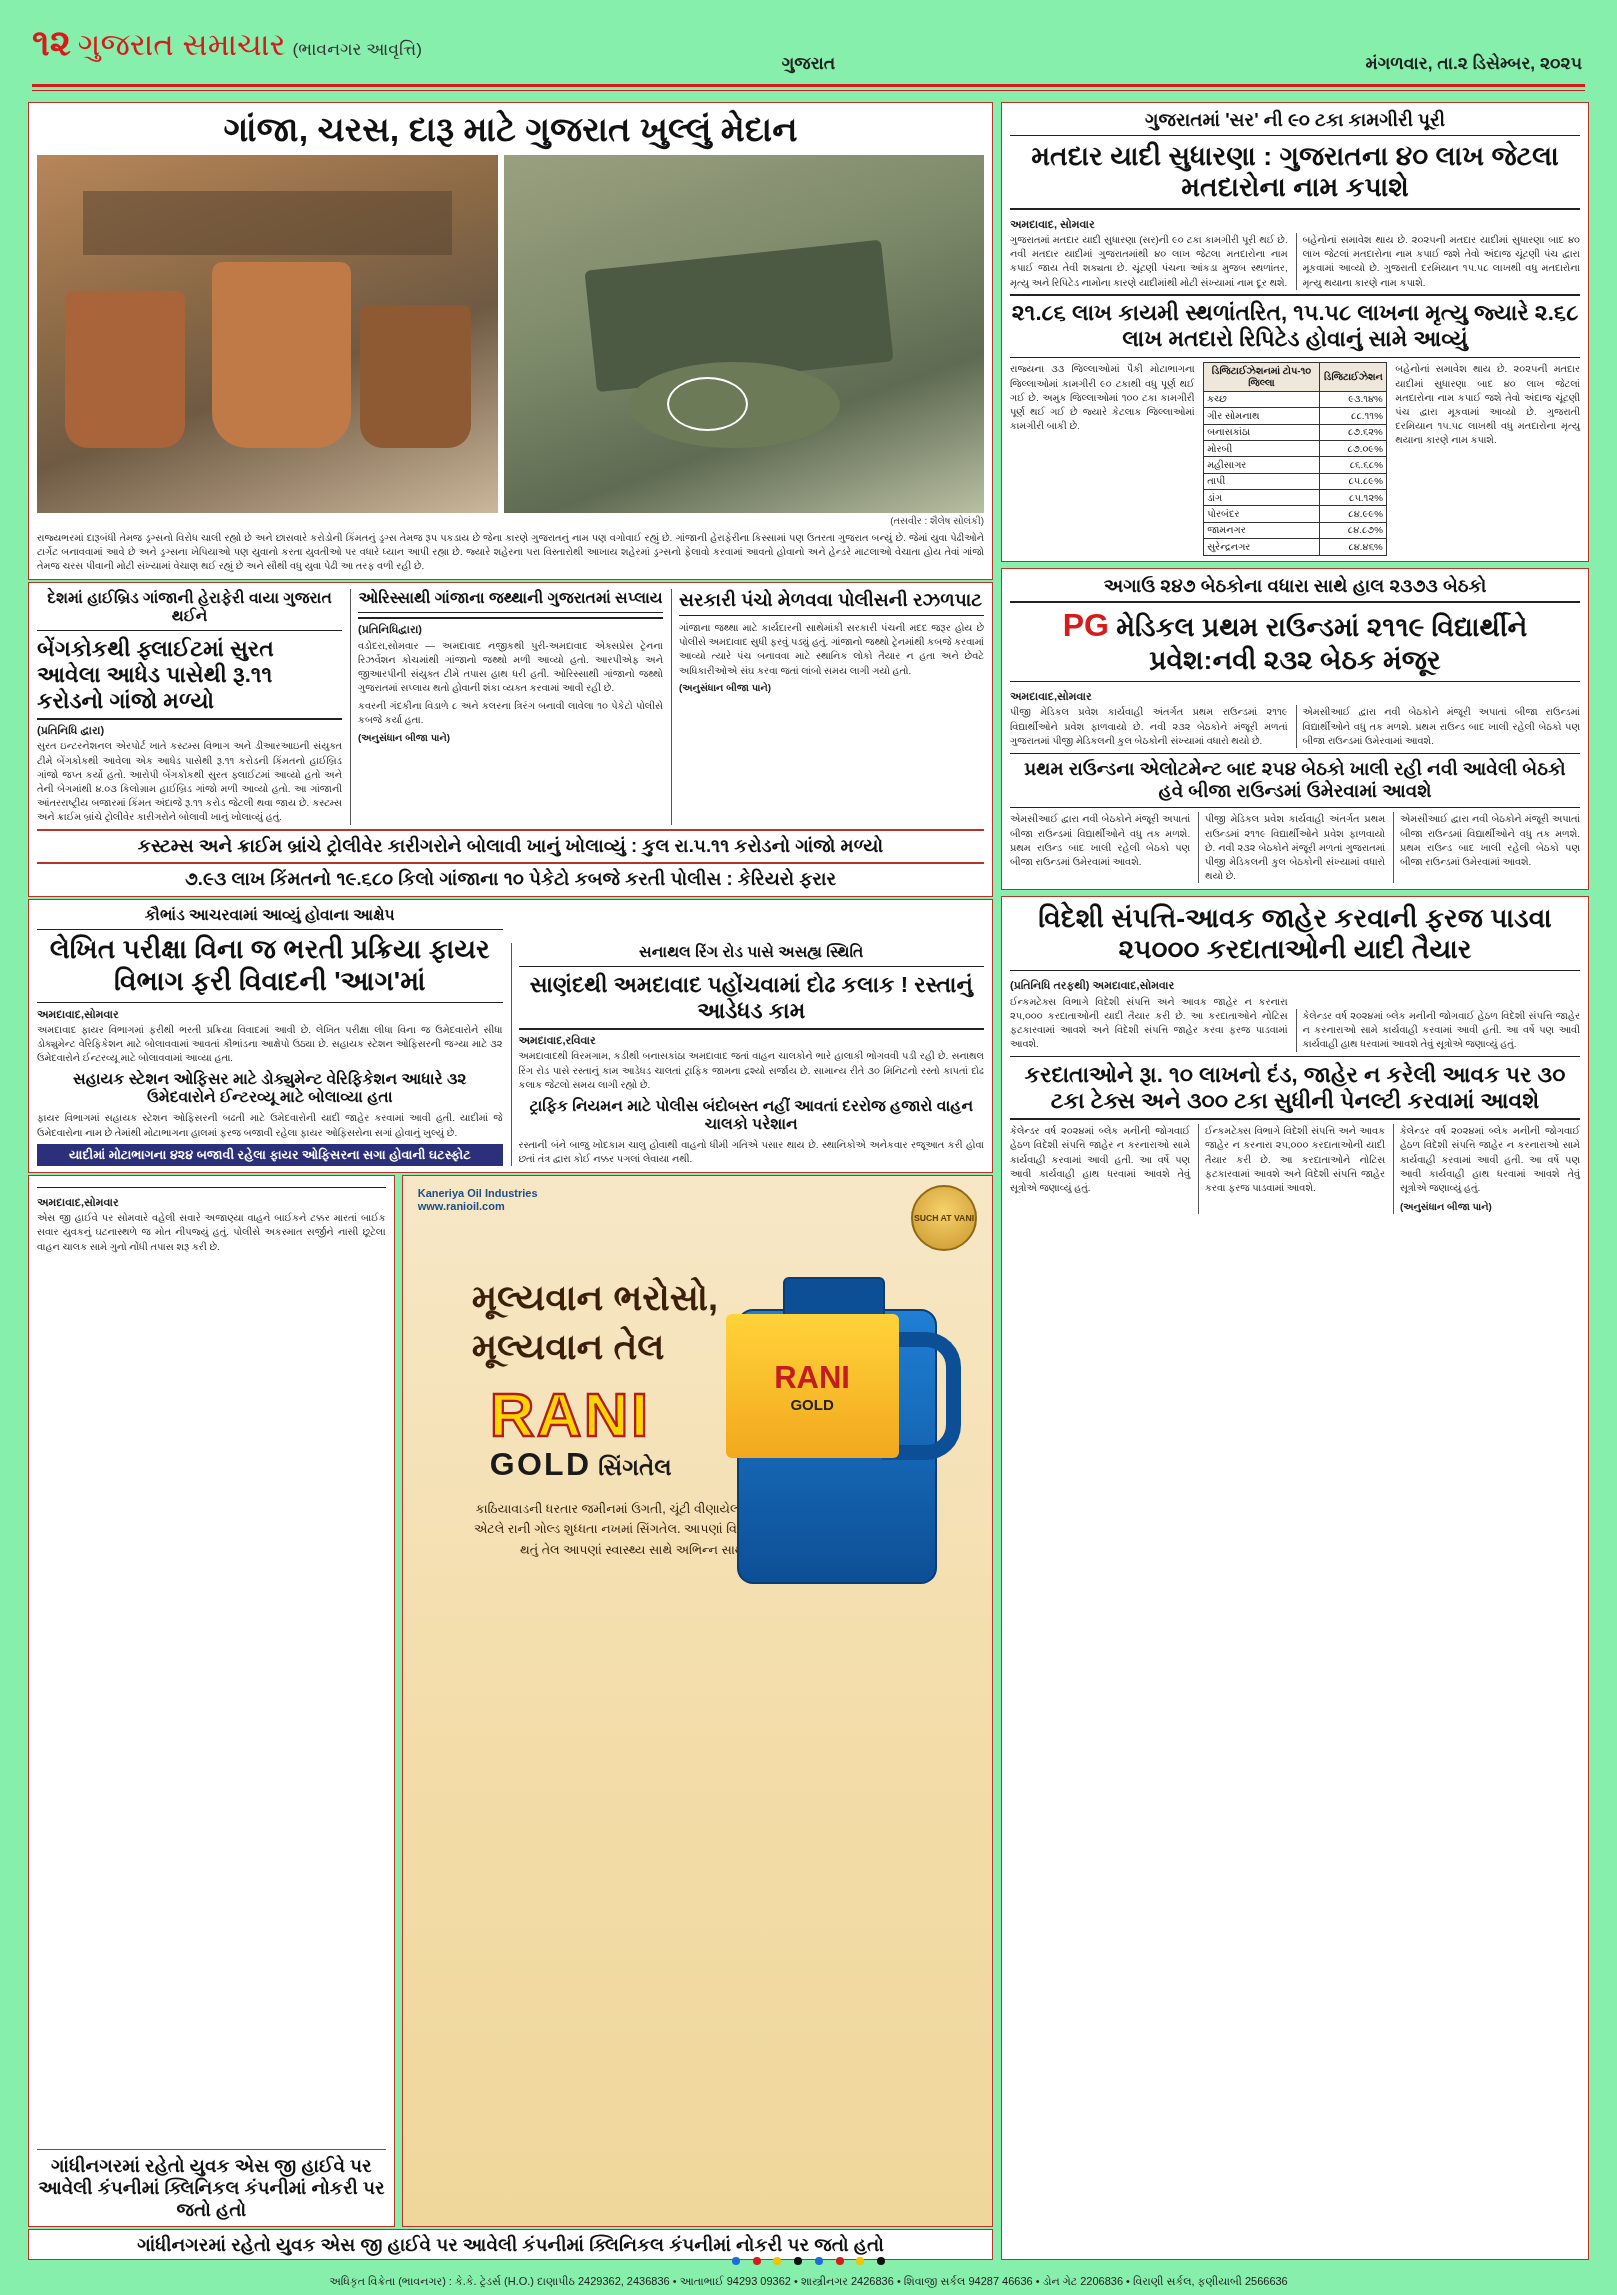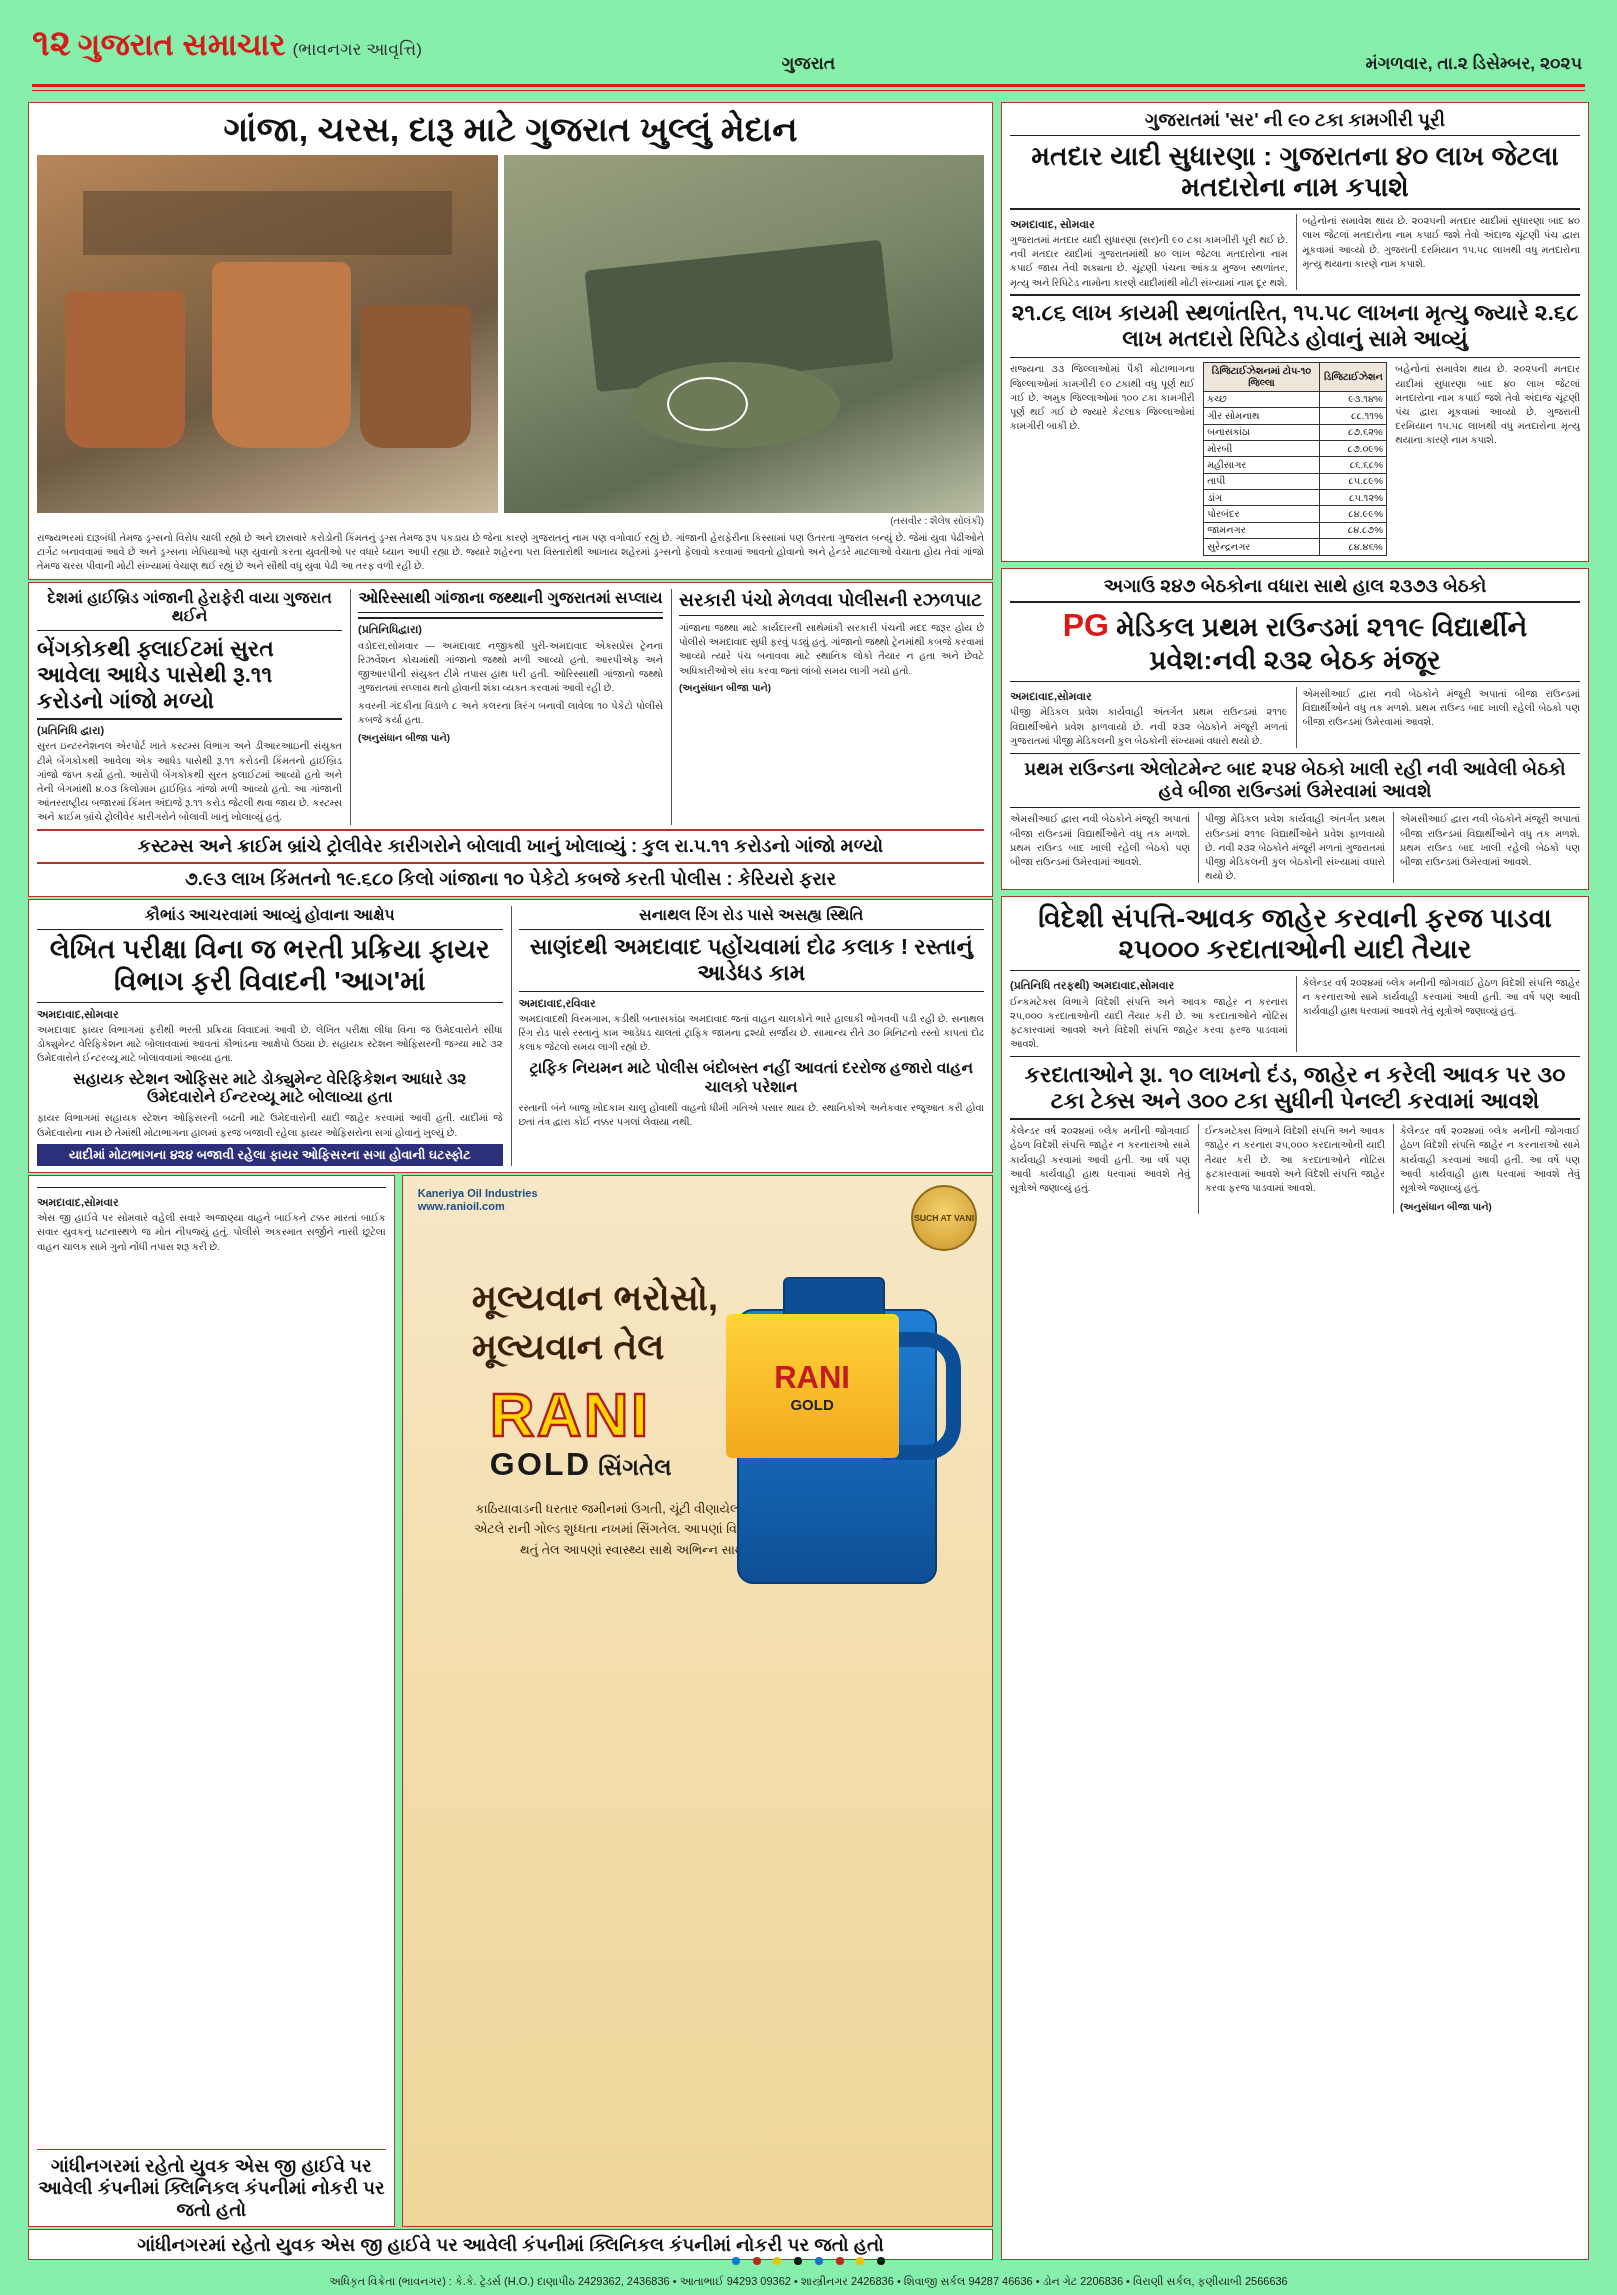--- a/index.html
+++ b/index.html
@@ -3,21 +3,21 @@
 <meta charset="utf-8">
 <style>
   html,body{margin:0;padding:0;background:#ffffff;}
   body{font-family:"Liberation Sans", sans-serif;color:#111;}
   .page{width:1617px;height:2295px;position:relative;background:#86efac;box-sizing:border-box;padding:0;}
 
   
   .masthead{position:relative;height:87px;padding:16px 35px 0 35px;box-sizing:border-box;}
   .mh-left{position:absolute;left:32px;top:25.4px;display:flex;align-items:baseline;gap:7px;}
   .mh-pageno{font-size:36px;font-weight:bold;color:#d61b1b;line-height:1;}
-  .mh-title{font-size:31px;font-weight:bold;color:#d61b1b;line-height:1;}
+  .mh-title{font-size:31px;font-weight:normal;color:#d61b1b;line-height:1;}
   .mh-edition{font-size:17.3px;color:#333;}
   .mh-center{position:absolute;left:50%;transform:translateX(-50%);top:53px;font-size:17.3px;color:#222;font-weight:bold;}
   .mh-right{position:absolute;right:35px;top:53px;font-size:17.3px;color:#222;font-weight:bold;}
   .mh-rule{position:absolute;left:32px;right:32px;top:84px;height:2.9px;background:#d61b1b;}
   .mh-rule2{position:absolute;left:32px;right:32px;top:90px;height:1.2px;background:#d61b1b;}
 
   
   .body-wrap{position:absolute;left:28px;top:102px;right:28px;bottom:35px;}
   .cols{display:flex;gap:8px;height:100%;}
   .col-left{width:965px;display:flex;flex-direction:column;gap:2px;}
@@ -37,21 +37,21 @@
   .byline{font-size:11px;font-weight:bold;color:#222;margin:3.5px 0 2.3px;}
   .body-txt{font-size:10.7px;line-height:1.5;text-align:justify;color:#1a1a1a;}
   .body-txt.sm{font-size:9.8px;line-height:1.45;}
 
   .hr-thin{height:1.2px;background:#222;margin:4.6px 0;}
   .hr-red{height:1.7px;background:#b8332a;margin:4.6px 0;}
 
   .photo{width:100%;background:#c9c2b6;position:relative;overflow:hidden;}
   .cap{font-size:9.8px;text-align:right;color:#333;margin-top:2.3px;}
 
-  .subcols-2{display:flex;gap:8px;}
+  .subcols-2{display:flex;gap:8px;align-items:flex-end;}
   .subcols-3{display:flex;gap:8px;}
   .subcol{flex:1;}
 
   .vline{border-left:1.2px solid #555;}
 
   
   table.rank{width:100%;border-collapse:collapse;font-size:9.8px;}
   table.rank th,table.rank td{border:0.6px solid #333;padding:1.7px 3.5px;}
   table.rank th{background:#efe7dc;font-weight:bold;font-size:9.8px;}
   table.rank td.num{text-align:right;}

